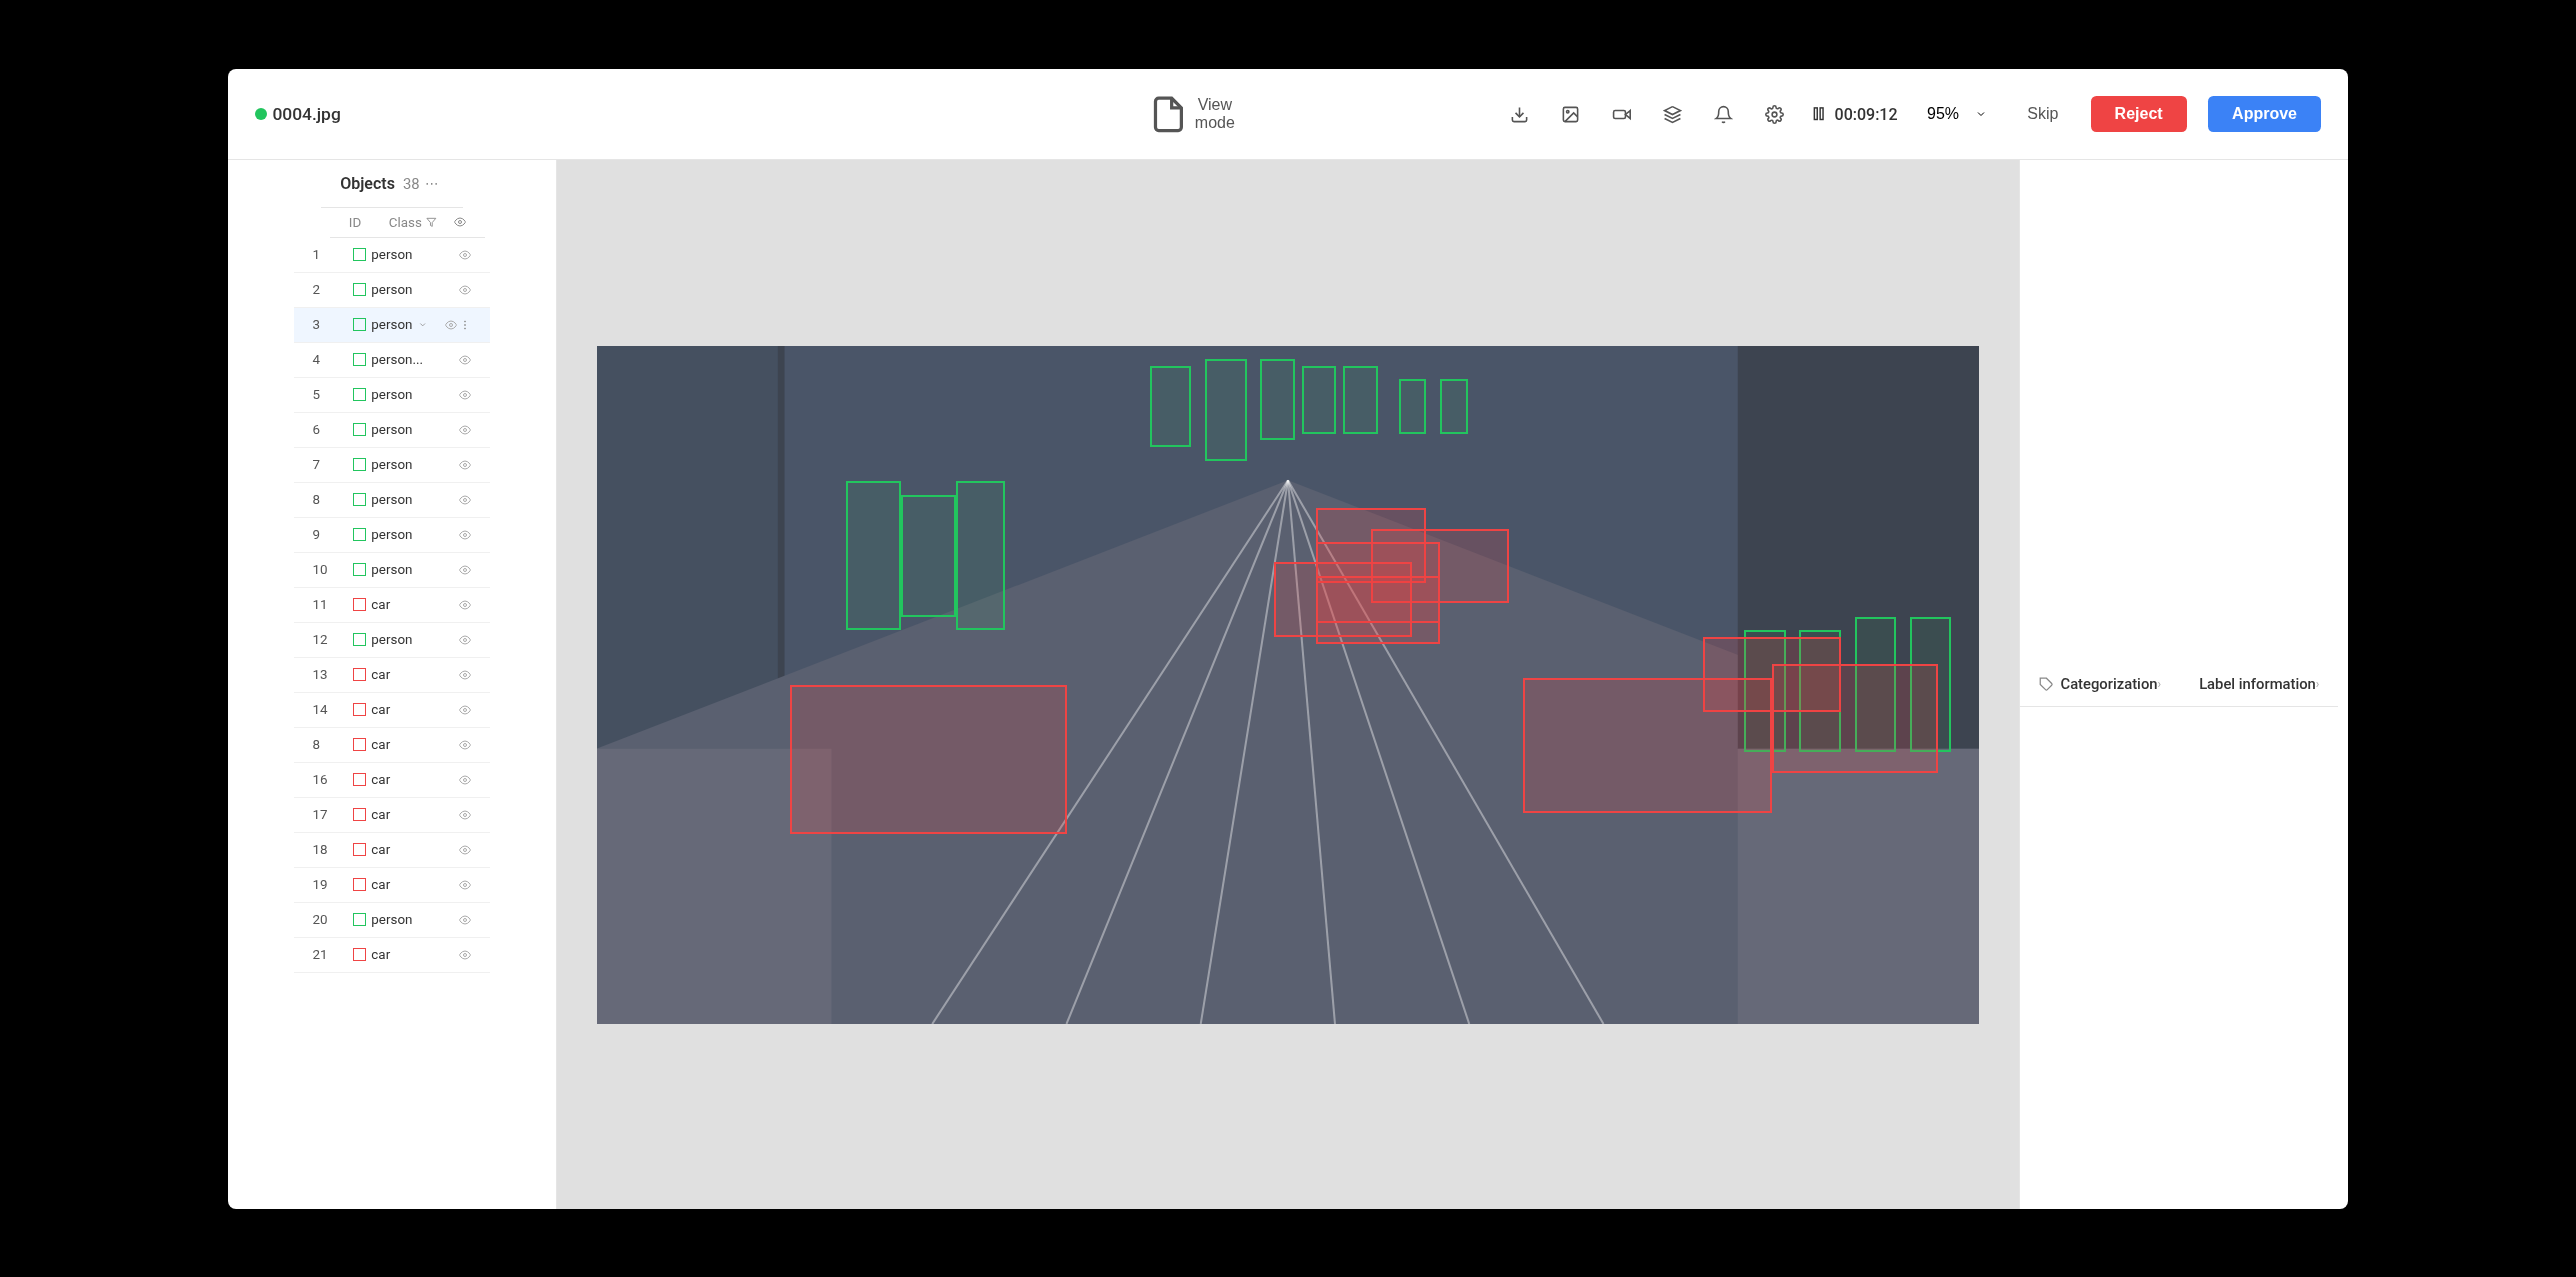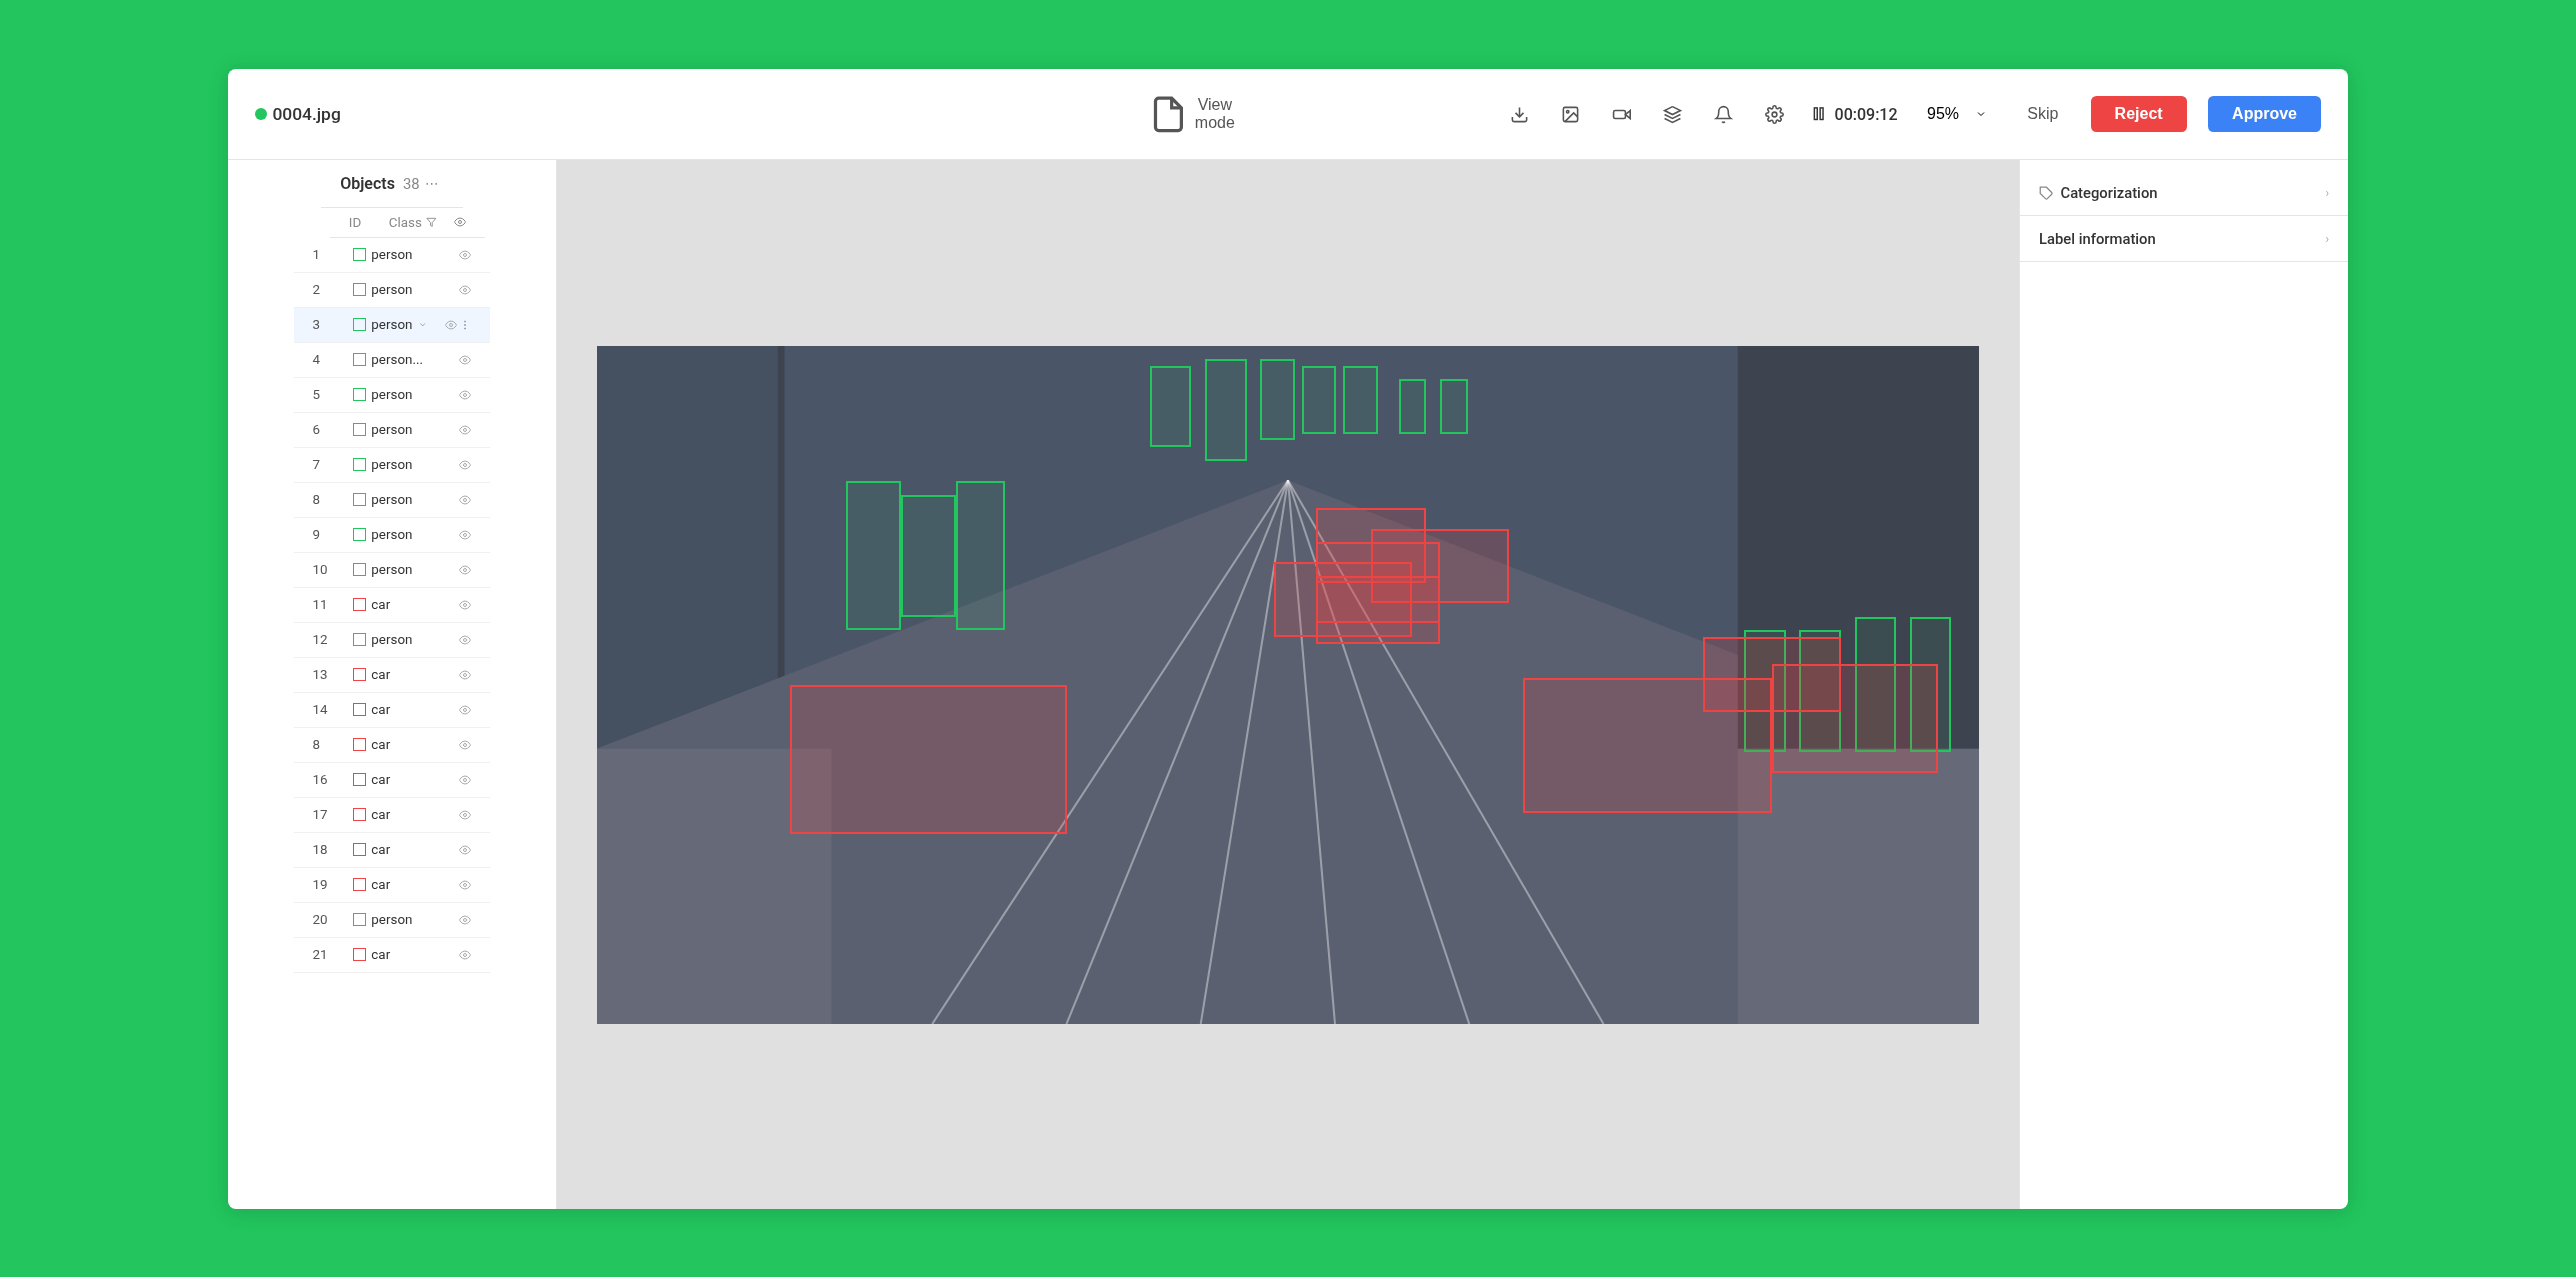--- a/index.html
+++ b/index.html
@@ -8,21 +8,21 @@
       font-family: -apple-system, BlinkMacSystemFont, 'Segoe UI', Roboto, sans-serif;
       font-size: 8.7px;
       color: #333;
       width: 2576px;
       height: 1278px;
       display: flex;
       align-items: center;
       justify-content: center;
     }
     .app-container {
-      background: #22c55e;
+      background: #000000;
       width: 2576px;
       height: 1278px;
       display: flex;
       align-items: center;
       justify-content: center;
     }
     .main-window {
       background: #fff;
       width: 2120px;
       height: 1140px;
@@ -292,23 +292,24 @@
     }
     .ann-box.red {
       border-color: #ef4444;
       background: rgba(239,68,68,0.18);
     }
     
     .right-panel {
       width: 329px;
       border-left: 0.7px solid #e5e5e5;
       display: flex;
-      flex-direction: column;
+      flex-direction: row;
       flex-shrink: 0;
       padding: 10.7px 0;
+      align-items: center;
     }
     .panel-section {
       border-bottom: 0.7px solid #e5e5e5;
     }
     .panel-section-header {
       display: flex;
       align-items: center;
       justify-content: space-between;
       padding: 13.4px 19px;
       cursor: pointer;

